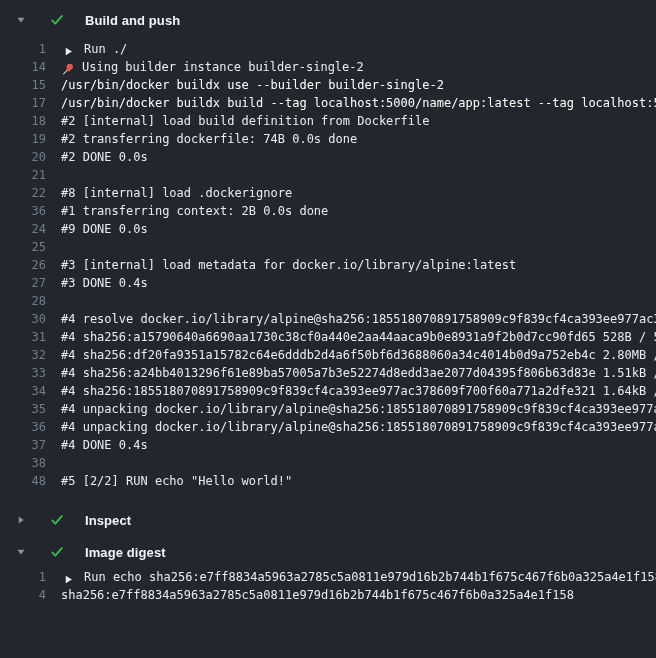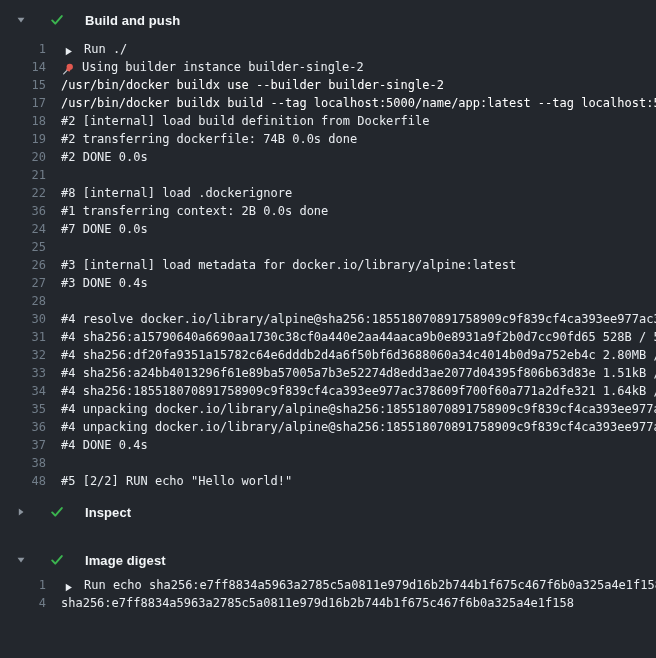--- a/index.html
+++ b/index.html
@@ -12,22 +12,22 @@
   }
   .log-viewer { width: 656px; height: 658px; overflow: hidden; }
 
   .section-header {
     display: flex;
     align-items: center;
     height: 20px;
     cursor: pointer;
   }
   .sec-build  { margin-top: 10px; }
-  .sec-inspect { margin-top: 12px; }
-  .sec-digest { margin-top: 28px; }
+  .sec-inspect { margin-top: 20px; }
+  .sec-digest { margin-top: 12px; }
 
   .toggle {
     width: 10px; height: 10px;
     margin-left: 14px;
     flex: none;
     display: inline-flex;
   }
   .status {
     width: 14px; height: 14px;
     margin-left: 15px;
@@ -111,21 +111,21 @@
                 <line x1="7.2" y1="8.3" x2="9.3" y2="9.6" stroke="#e25950" stroke-width="2.6" stroke-linecap="round"></line>
               </svg></span><span>Using builder instance builder-single-2</span></span></div>
         <div class="log-line"><span class="line-num">15</span><span class="line-content blue"><span>/usr/bin/docker buildx use --builder builder-single-2</span></span></div>
         <div class="log-line"><span class="line-num">17</span><span class="line-content blue"><span>/usr/bin/docker buildx build --tag localhost:5000/name/app:latest --tag localhost:5000</span></span></div>
         <div class="log-line"><span class="line-num">18</span><span class="line-content"><span>#2 [internal] load build definition from Dockerfile</span></span></div>
         <div class="log-line"><span class="line-num">19</span><span class="line-content"><span>#2 transferring dockerfile: 74B 0.0s done</span></span></div>
         <div class="log-line"><span class="line-num">20</span><span class="line-content"><span>#2 DONE 0.0s</span></span></div>
         <div class="log-line"><span class="line-num">21</span><span class="line-content"><span></span></span></div>
         <div class="log-line"><span class="line-num">22</span><span class="line-content"><span>#8 [internal] load .dockerignore</span></span></div>
         <div class="log-line"><span class="line-num">36</span><span class="line-content"><span>#1 transferring context: 2B 0.0s done</span></span></div>
-        <div class="log-line"><span class="line-num">24</span><span class="line-content"><span>#7 DONE 0.0s</span></span></div>
+        <div class="log-line"><span class="line-num">24</span><span class="line-content"><span>#9 DONE 0.0s</span></span></div>
         <div class="log-line"><span class="line-num">25</span><span class="line-content"><span></span></span></div>
         <div class="log-line"><span class="line-num">26</span><span class="line-content"><span>#3 [internal] load metadata for docker.io/library/alpine:latest</span></span></div>
         <div class="log-line"><span class="line-num">27</span><span class="line-content"><span>#3 DONE 0.4s</span></span></div>
         <div class="log-line"><span class="line-num">28</span><span class="line-content"><span></span></span></div>
         <div class="log-line"><span class="line-num">30</span><span class="line-content"><span>#4 resolve docker.io/library/alpine@sha256:185518070891758909c9f839cf4ca393ee977ac378</span></span></div>
         <div class="log-line"><span class="line-num">31</span><span class="line-content"><span>#4 sha256:a15790640a6690aa1730c38cf0a440e2aa44aaca9b0e8931a9f2b0d7cc90fd65 528B / 528B</span></span></div>
         <div class="log-line"><span class="line-num">32</span><span class="line-content"><span>#4 sha256:df20fa9351a15782c64e6dddb2d4a6f50bf6d3688060a34c4014b0d9a752eb4c 2.80MB / 2.80MB</span></span></div>
         <div class="log-line"><span class="line-num">33</span><span class="line-content"><span>#4 sha256:a24bb4013296f61e89ba57005a7b3e52274d8edd3ae2077d04395f806b63d83e 1.51kB / 1.51kB</span></span></div>
         <div class="log-line"><span class="line-num">34</span><span class="line-content"><span>#4 sha256:185518070891758909c9f839cf4ca393ee977ac378609f700f60a771a2dfe321 1.64kB / 1.64kB</span></span></div>
         <div class="log-line"><span class="line-num">35</span><span class="line-content"><span>#4 unpacking docker.io/library/alpine@sha256:185518070891758909c9f839cf4ca393ee977ac3</span></span></div>

